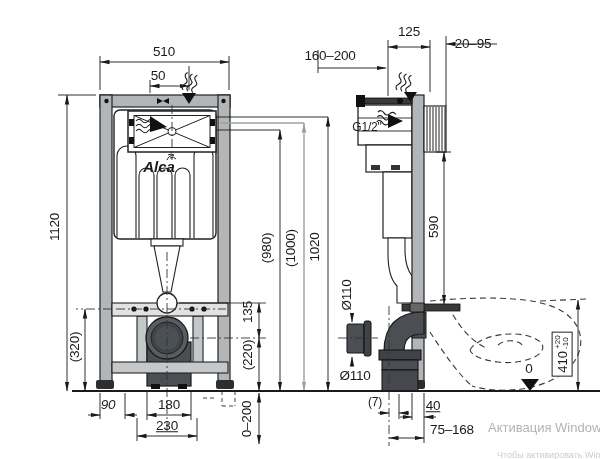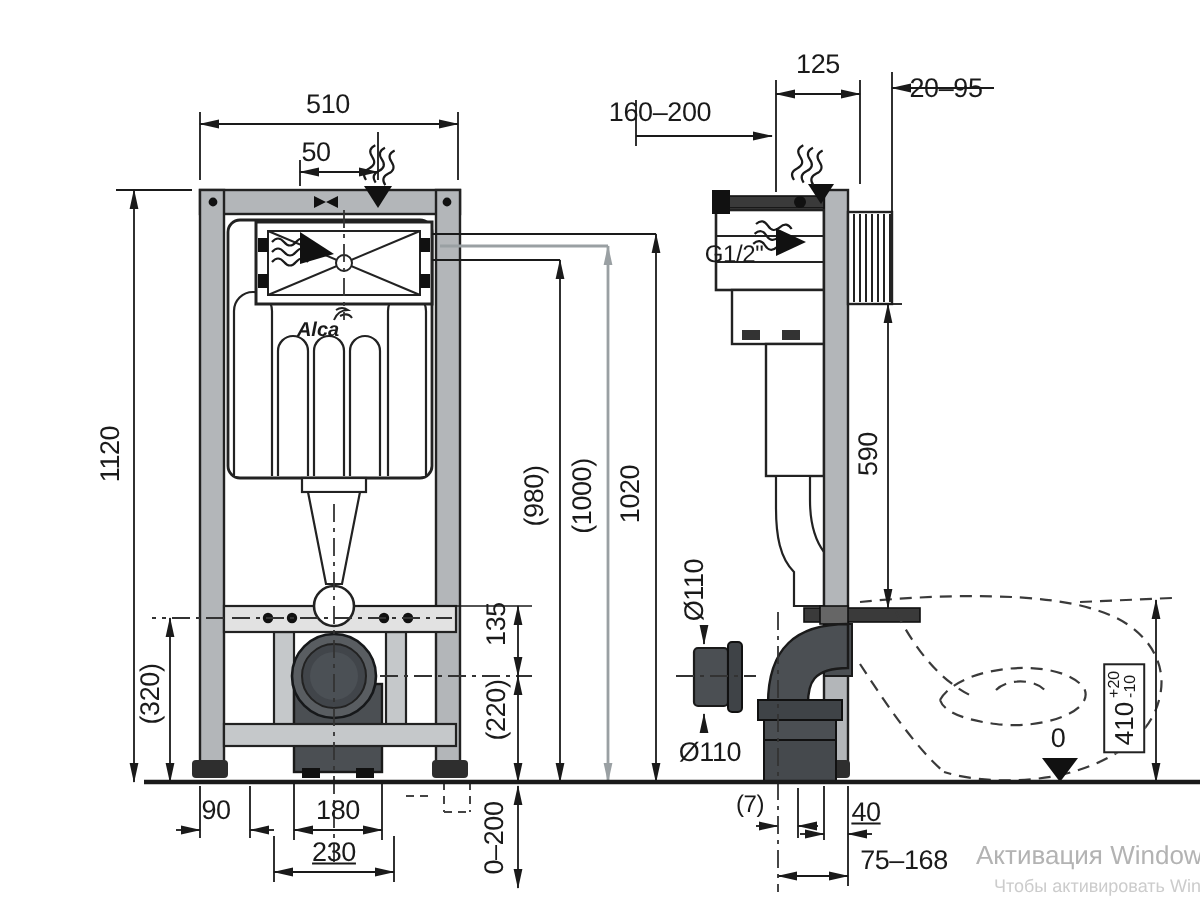--- a/index.html
+++ b/index.html
@@ -3,21 +3,21 @@
 <meta charset="utf-8">
 <style>
   html,body{margin:0;padding:0;background:#fff;}
   #stage{position:relative;width:600px;height:459px;background:#ffffff;overflow:hidden;
          font-family:"Liberation Sans", sans-serif;color:#1a1a1a;}
   #draw{position:absolute;left:0;top:0;}
   .lb{position:absolute;transform:translate(-50%,-50%);font-size:13.5px;letter-spacing:-0.2px;
       white-space:nowrap;line-height:1;color:#1a1a1a;}
   .rot{transform:translate(-50%,-50%) rotate(-90deg);}
   .sm{font-size:12px;}
-  .brand{font-size:10px;font-weight:bold;font-style:italic;letter-spacing:0;}
+  .brand{font-size:15px;font-weight:bold;font-style:italic;letter-spacing:0;}
   .boxdim{position:absolute;transform:translate(-50%,-50%) rotate(-90deg);
       border:1.4px solid #222;background:#fff;padding:1px 3px;display:flex;align-items:center;
       font-size:13px;line-height:1;white-space:nowrap;}
   .tol{display:inline-flex;flex-direction:column;font-size:8px;line-height:1.05;margin-left:2px;}
   .wm1{position:absolute;font-size:13px;color:#b3b3b3;white-space:nowrap;}
   .wm2{position:absolute;font-size:9px;color:#cccccc;white-space:nowrap;}
 </style>
 </head>
 <body>
 
@@ -247,21 +247,21 @@
     <line x1="338" y1="338" x2="378" y2="338"></line>
   </g>
 
   <line x1="72" y1="391" x2="600" y2="391" stroke="#1a1a1a" stroke-width="2.2"></line>
 </svg>
 
 <span class="lb" style="left:164px;top:52px;text-align:right;">510</span>
 <span class="lb" style="left:158px;top:76px;text-align:center;">50</span>
 <span class="lb rot" style="left:55px;top:227px;">1120</span>
 <span class="lb rot" style="left:75px;top:347px;">(320)</span>
-<span class="lb" style="left:108px;top:405px;">90</span>
+<span class="lb" style="left:108px;top:405px;font-style:italic;">90</span>
 <span class="lb" style="left:169px;top:405px;">180</span>
 <span class="lb" style="left:167px;top:426px;text-decoration:underline;">230</span>
 <span class="lb rot" style="left:247px;top:419px;">0–200</span>
 <span class="lb rot" style="left:248px;top:312px;">135</span>
 <span class="lb rot" style="left:248px;top:355px;">(220)</span>
 <span class="lb rot" style="left:267px;top:248px;">(980)</span>
 <span class="lb rot" style="left:291px;top:248px;">(1000)</span>
 <span class="lb rot" style="left:315px;top:247px;">1020</span>
 <span class="lb brand" style="left:159px;top:166px;">Alca</span>
 
@@ -279,15 +279,15 @@
 
 <div class="boxdim" style="left:562px;top:354px;">
   <span>410</span>
   <span class="tol">
     <span>+20</span>
     <span>-10</span>
   </span>
 </div>
 
 <span class="wm1" style="left:488px;top:420px;">Активация Windows</span>
-<span class="wm2" style="left:497px;top:438px;">Чтобы активировать Win</span>
+<span class="wm2" style="left:497px;top:450px;">Чтобы активировать Win</span>
 
 </div>
 
 </body></html>

